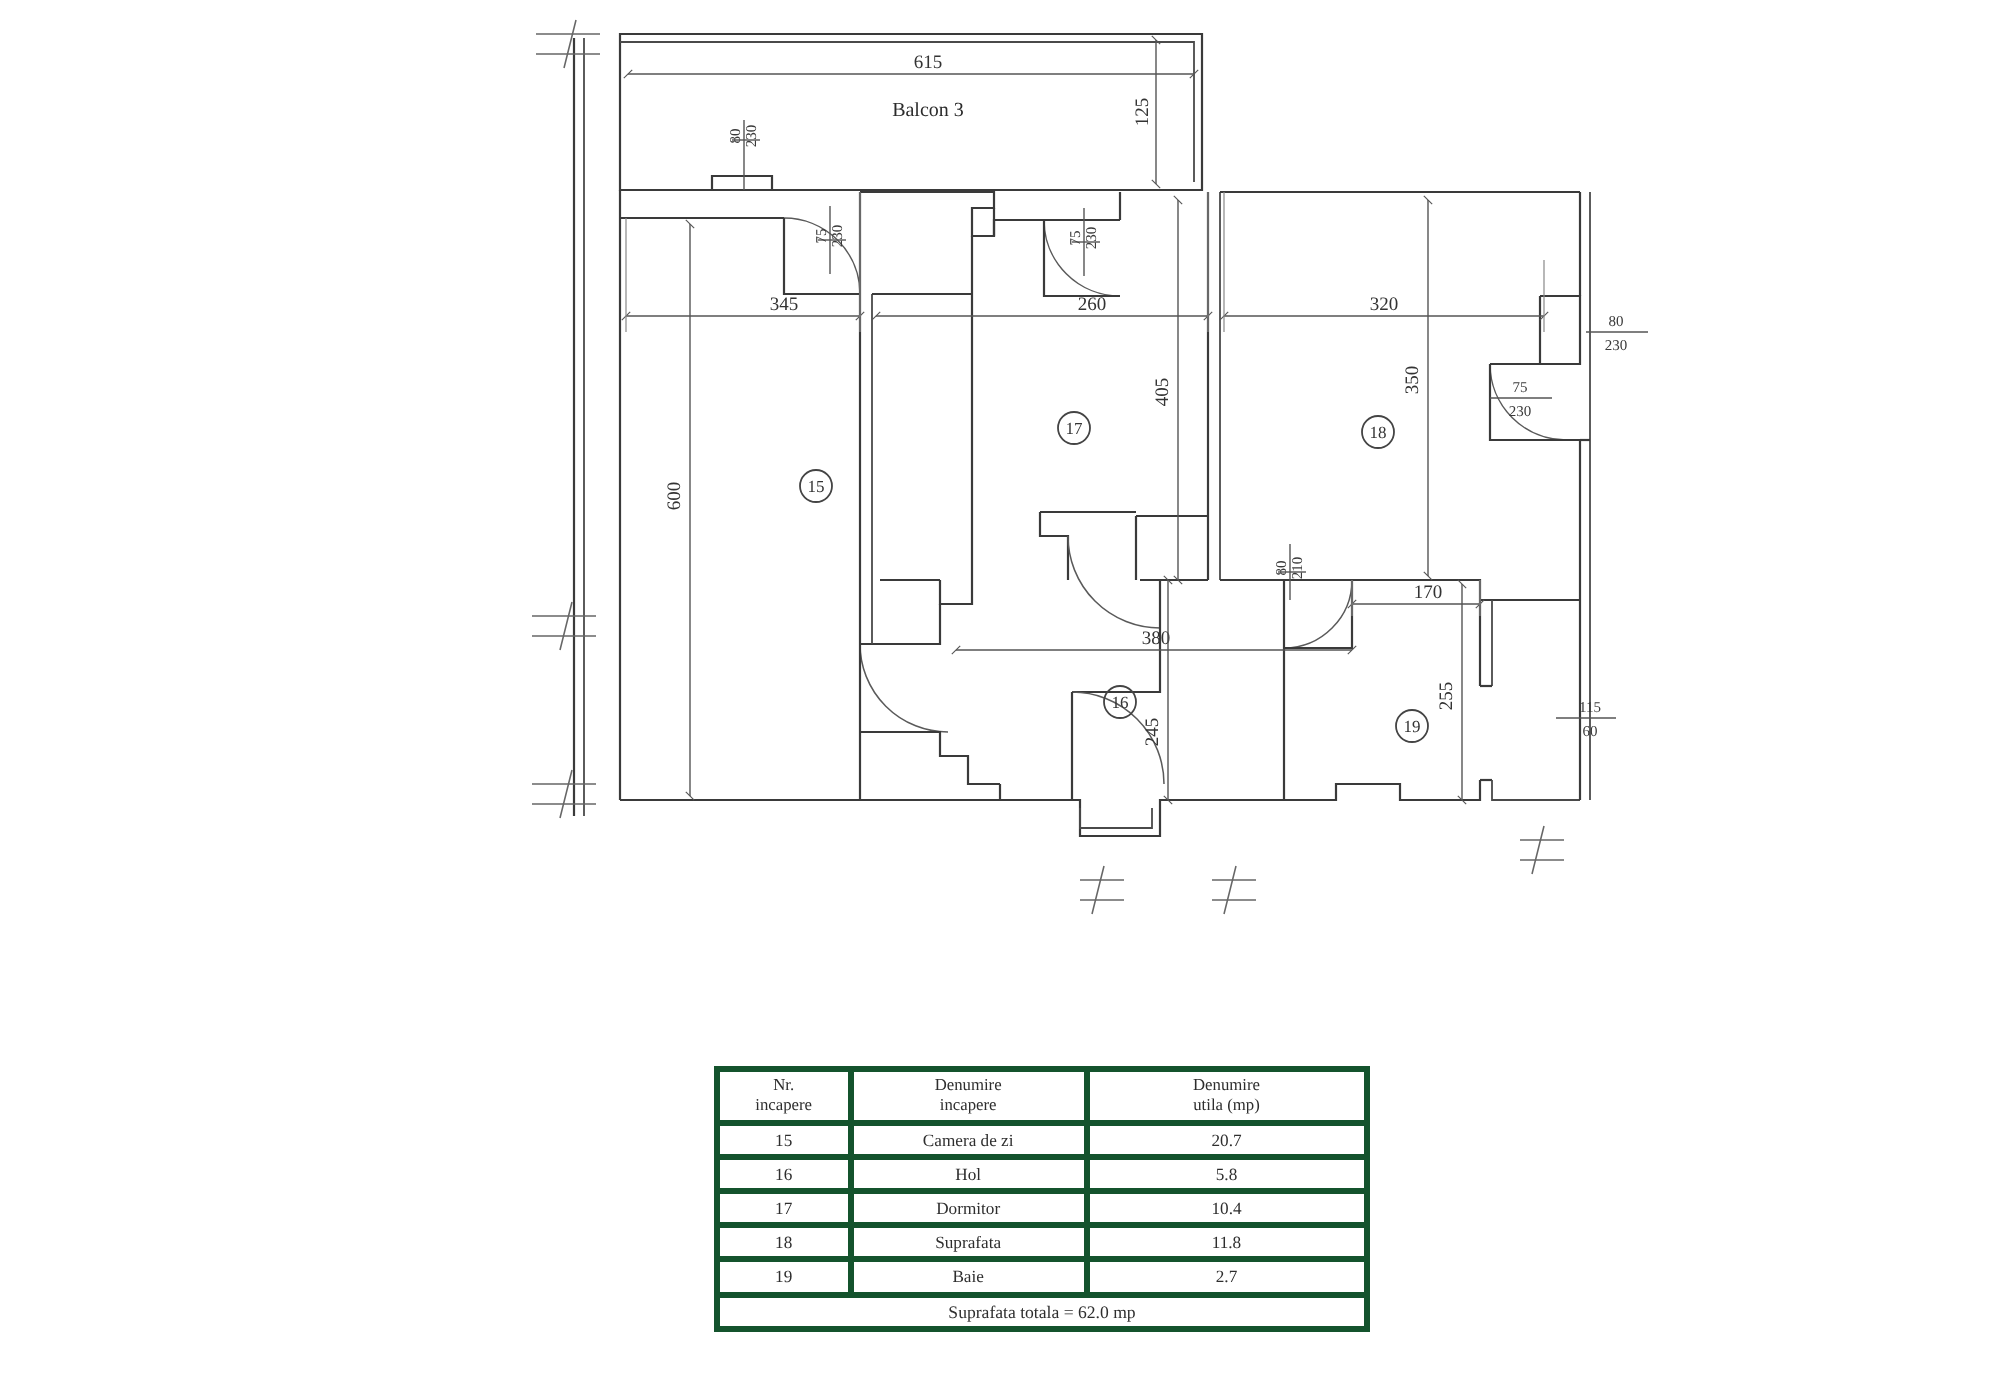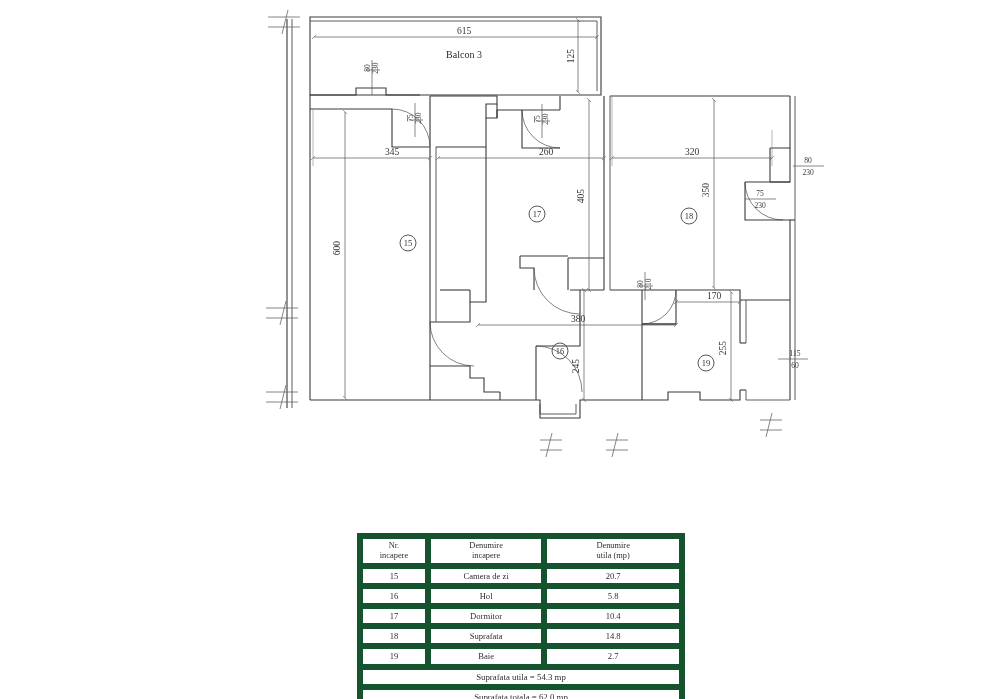--- a/index.html
+++ b/index.html
@@ -59,21 +59,21 @@
   #area-table {
     position: absolute;
     left: 357px;
     top: 533px;
     width: 328px;
     border-collapse: collapse;
     font-size: 8.6px;
     color: #2e2e2e;
   }
   #area-table td, #area-table th {
-    border: 6px solid #14532d;
+    border: 3px solid #14532d;
     padding: 2px 3px;
     text-align: center;
     font-weight: normal;
     line-height: 1.18;
   }
   #area-table th { font-size: 8.4px; }
   .col-nr   { width: 62px; }
   .col-den  { width: 120px; font-family: Liberation Serif, serif; }
   .col-supr { width: 146px; }
   .sum-row td {
@@ -380,27 +380,24 @@
       <td>5.8</td>
     </tr>
     <tr>
       <td>17</td>
       <td>Dormitor</td>
       <td>10.4</td>
     </tr>
     <tr>
       <td>18</td>
       <td>Suprafata</td>
-      <td>14.8</td>
+      <td>11.8</td>
     </tr>
     <tr>
       <td>19</td>
       <td>Baie</td>
       <td>2.7</td>
     </tr>
     <tr class="sum-row">
-      <td colspan="3">Suprafata utila = 54.3 mp</td>
-    </tr>
-    <tr class="sum-row">
       <td colspan="3">Suprafata totala = 62.0 mp</td>
     </tr>
   </tbody>
 </table>
 
 </body></html>

